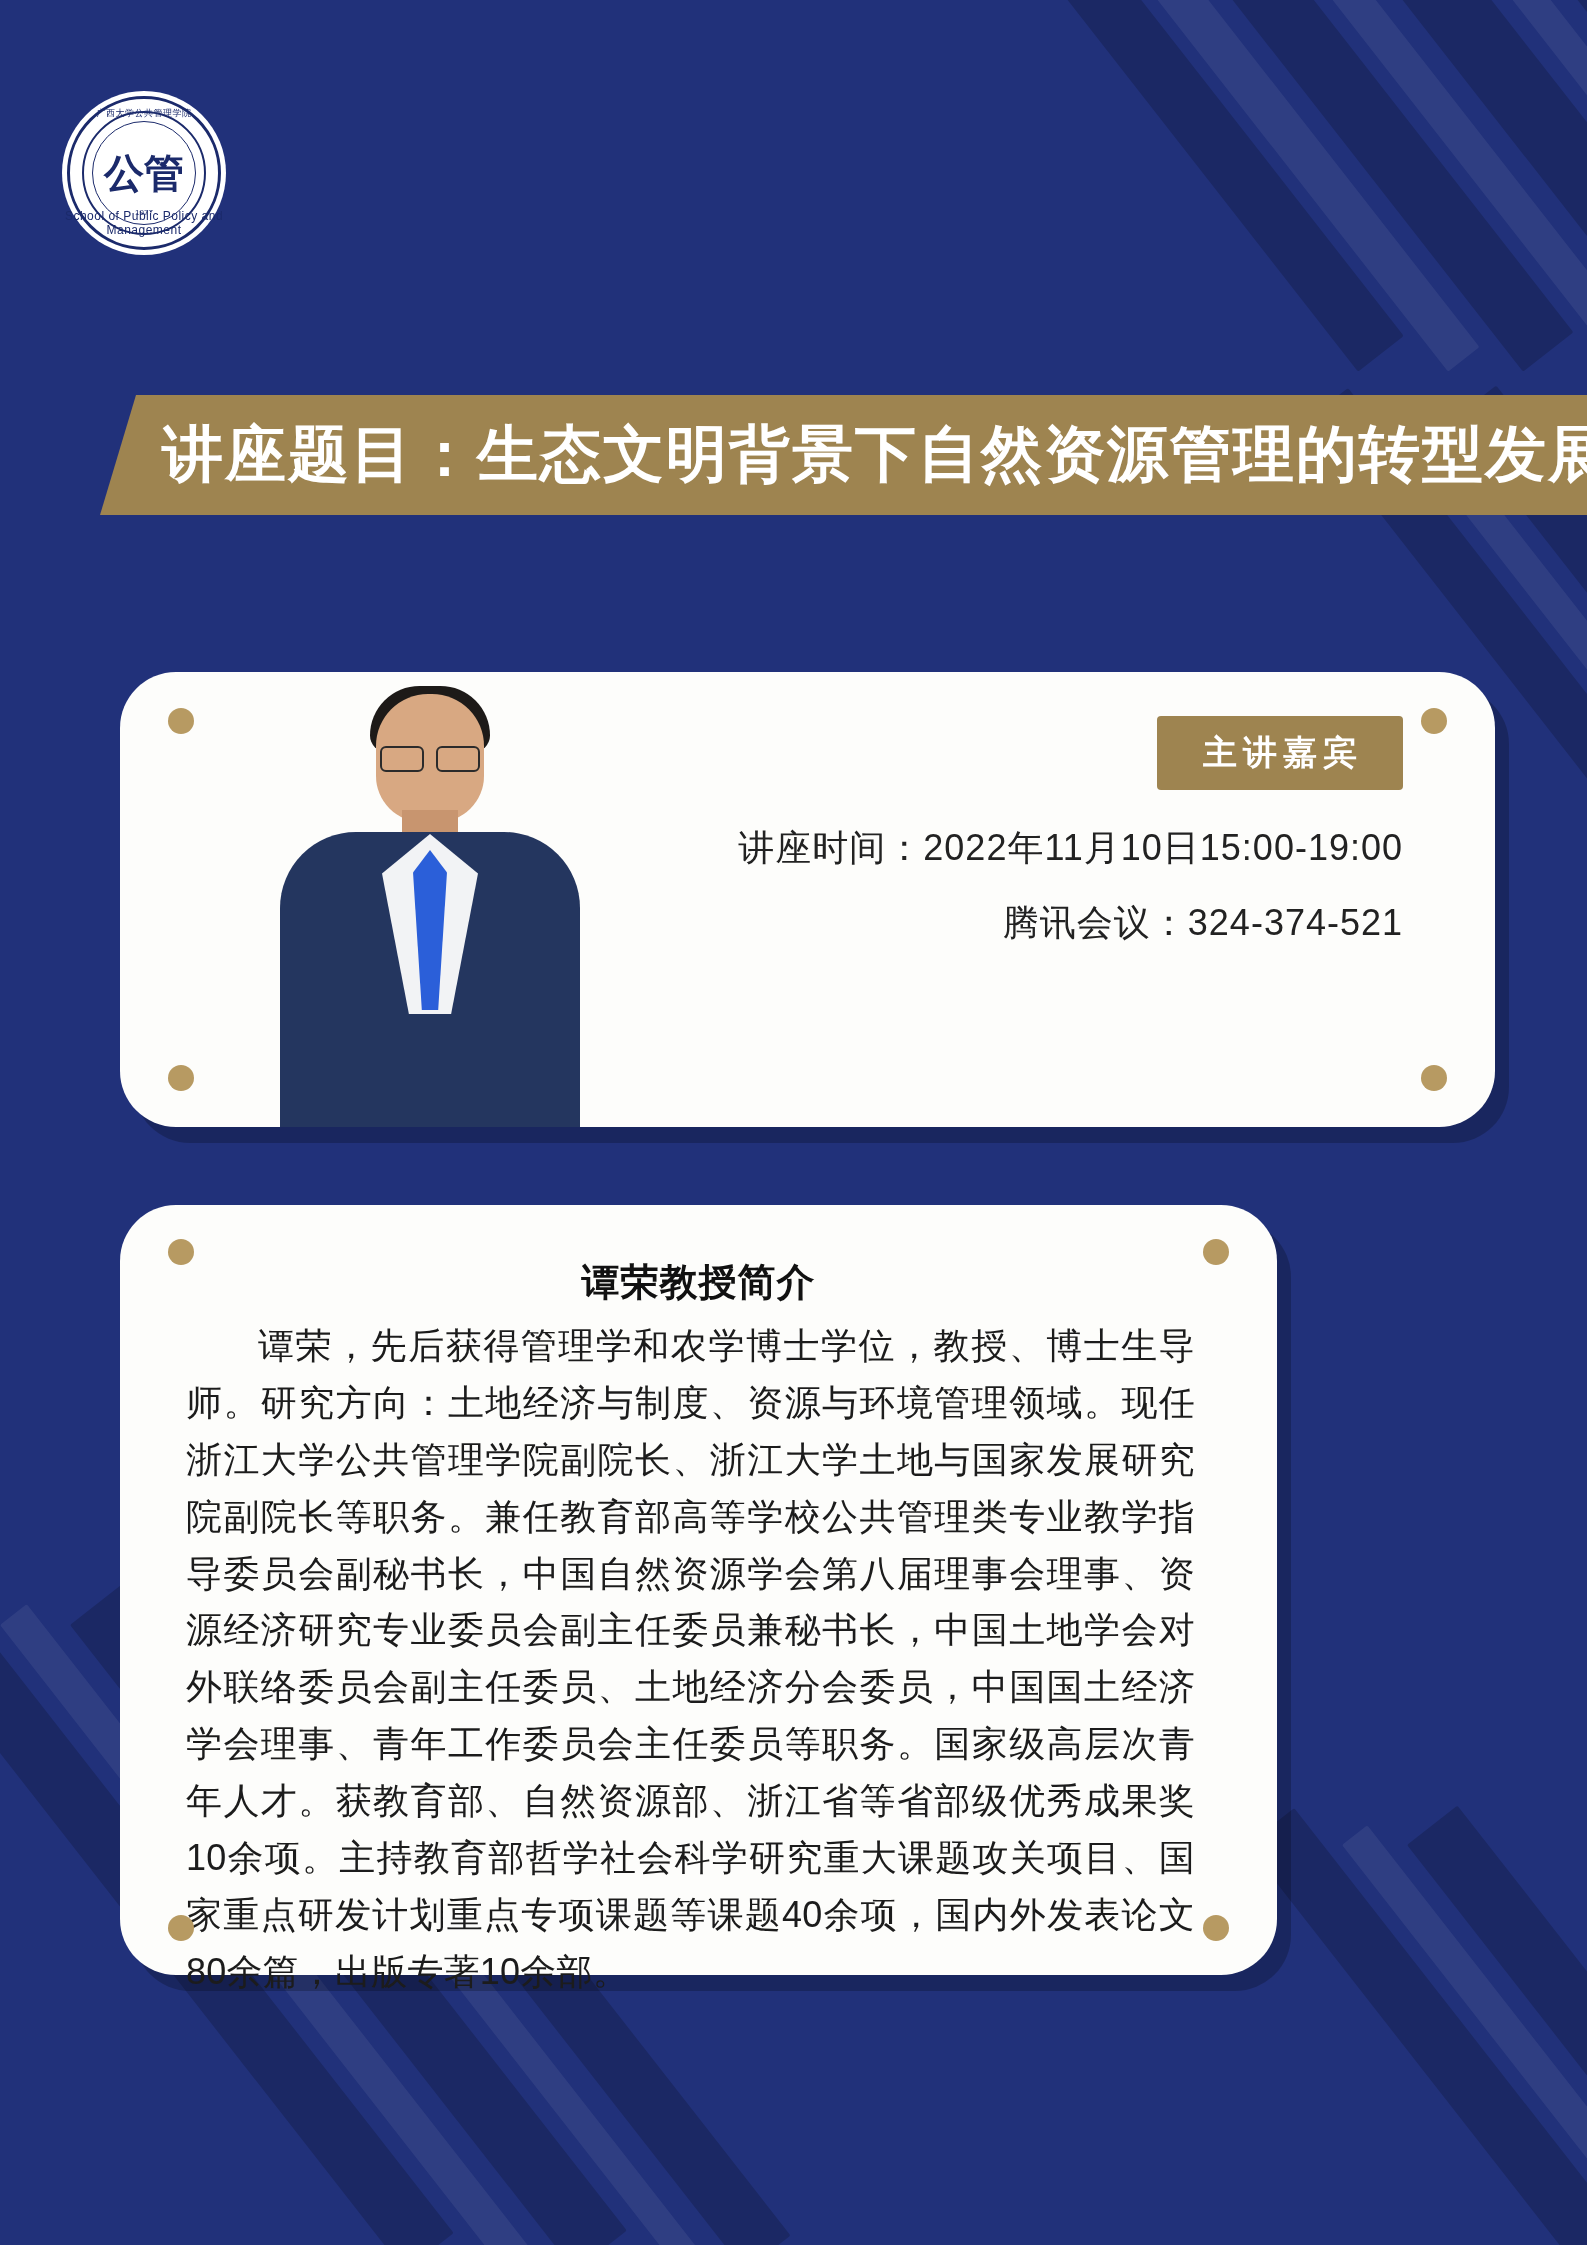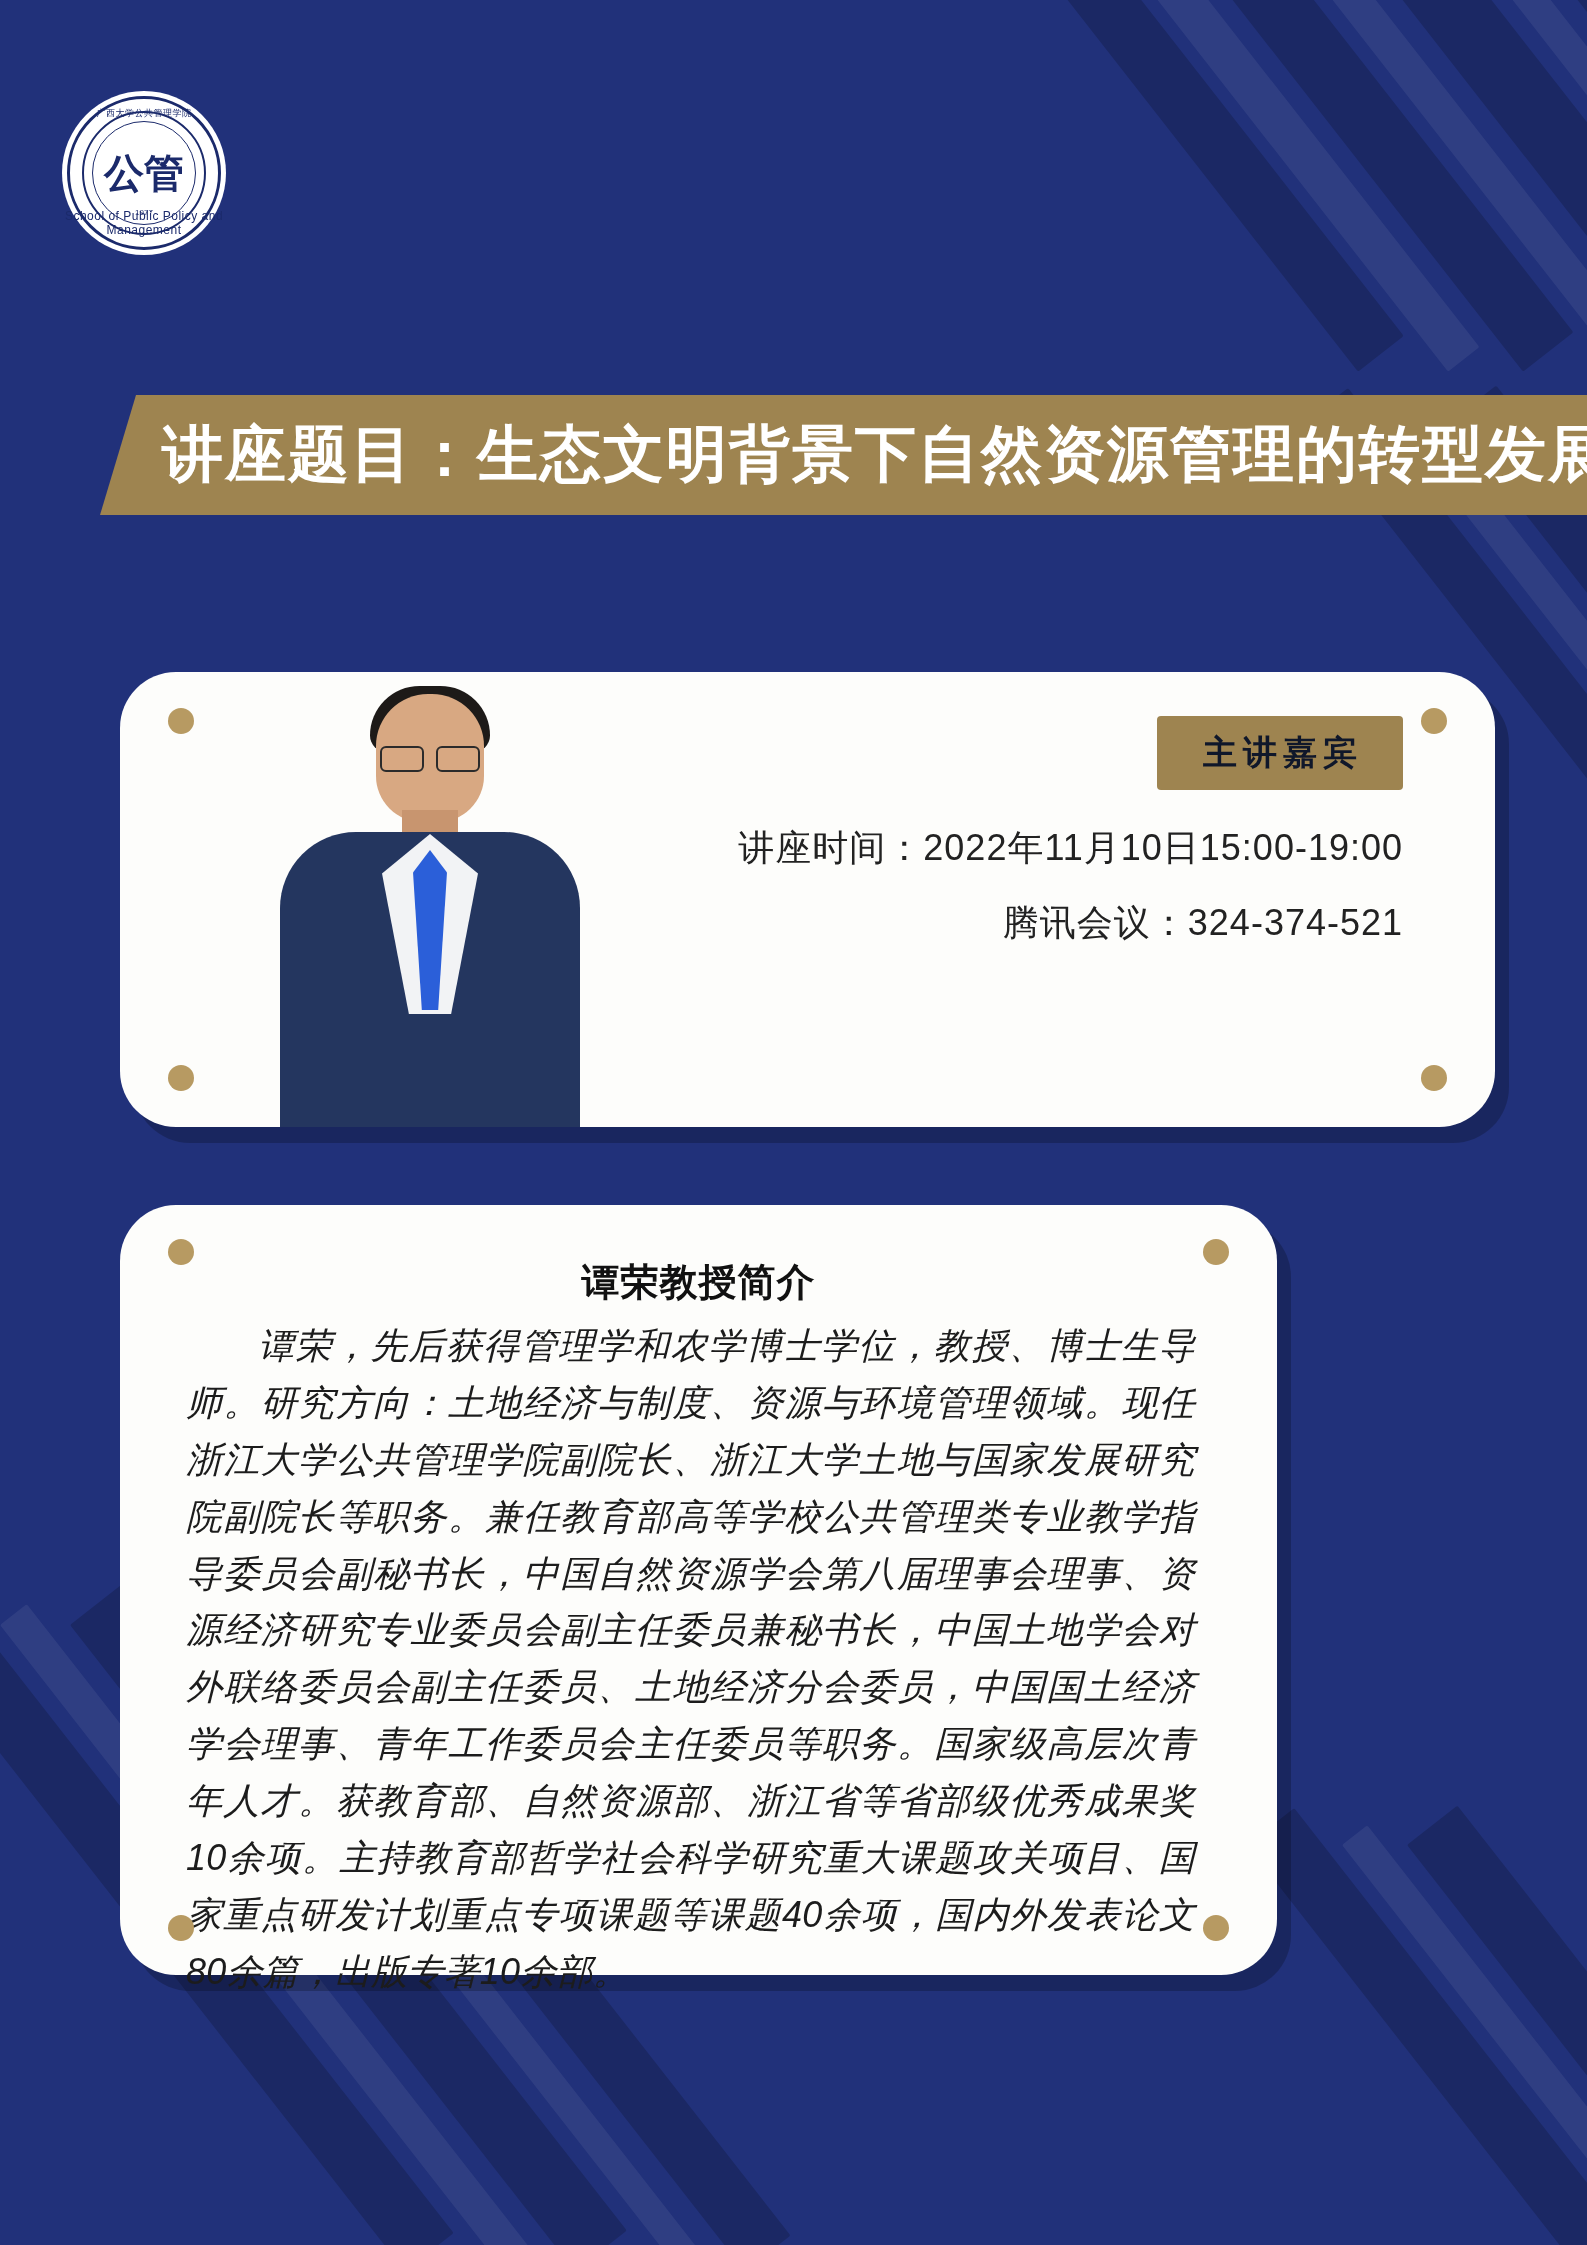--- a/index.html
+++ b/index.html
@@ -281,21 +281,21 @@
   #speaker-info {
     position: absolute;
     right: 92px;
     top: 44px;
     width: 820px;
     text-align: right;
   }
   #guest-badge {
     display: inline-block;
     background: #9e8450;
-    color: #0f172a;
+    color: #ffffff;
     font-size: 34px;
     font-weight: bold;
     letter-spacing: 6px;
     padding: 14px 40px 14px 46px;
     border-radius: 4px;
   }
   #speaker-name {
     font-size: 62px;
     font-weight: bold;
     letter-spacing: 8px;
@@ -332,21 +332,20 @@
     letter-spacing: 1px;
   }
   #bio-body {
     font-size: 36px;
     line-height: 1.58;
     color: #1c1c1c;
     text-indent: 72px;
     text-align: justify;
     margin: 10px 16px 0 0;
     letter-spacing: 0.2px;
-    font-style: italic;
   }
 </style>
 </head>
 <body>
 
 <div class="stripes" id="stripes-top-right">
   <div class="stripe dark" style="top:-40px;left:40px;width:58px;height:700px;"></div>
   <div class="stripe" style="top:-40px;left:130px;width:40px;height:700px;"></div>
   <div class="stripe dark" style="top:-40px;left:205px;width:64px;height:700px;"></div>
   <div class="stripe" style="top:-40px;left:305px;width:34px;height:700px;"></div>

